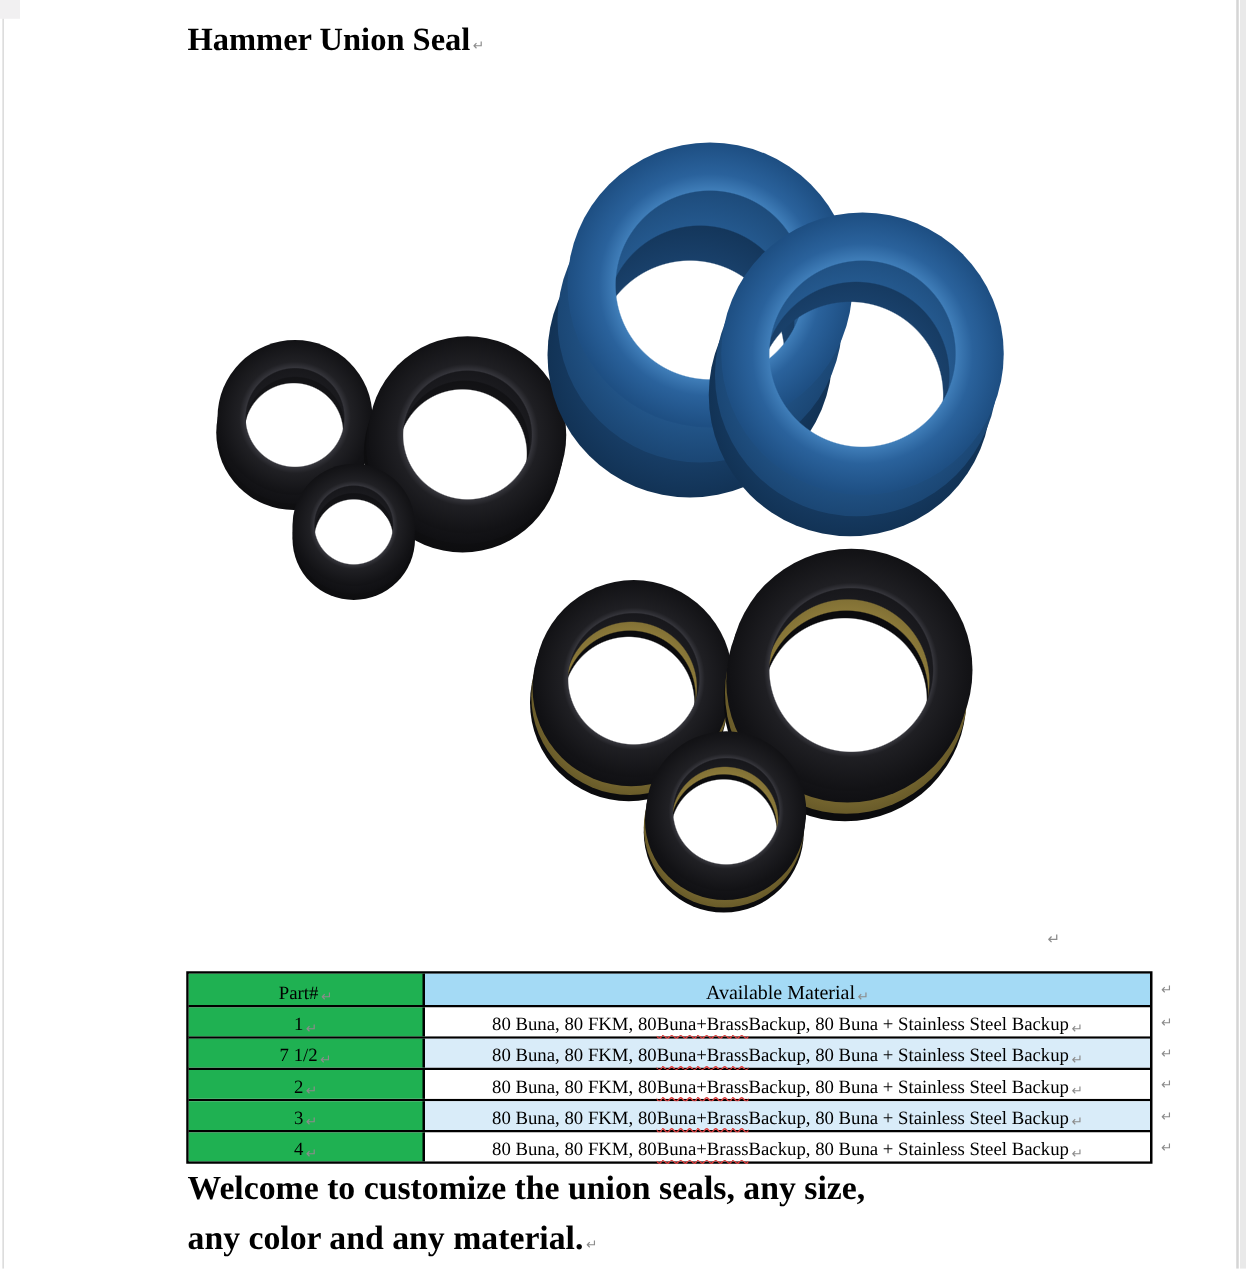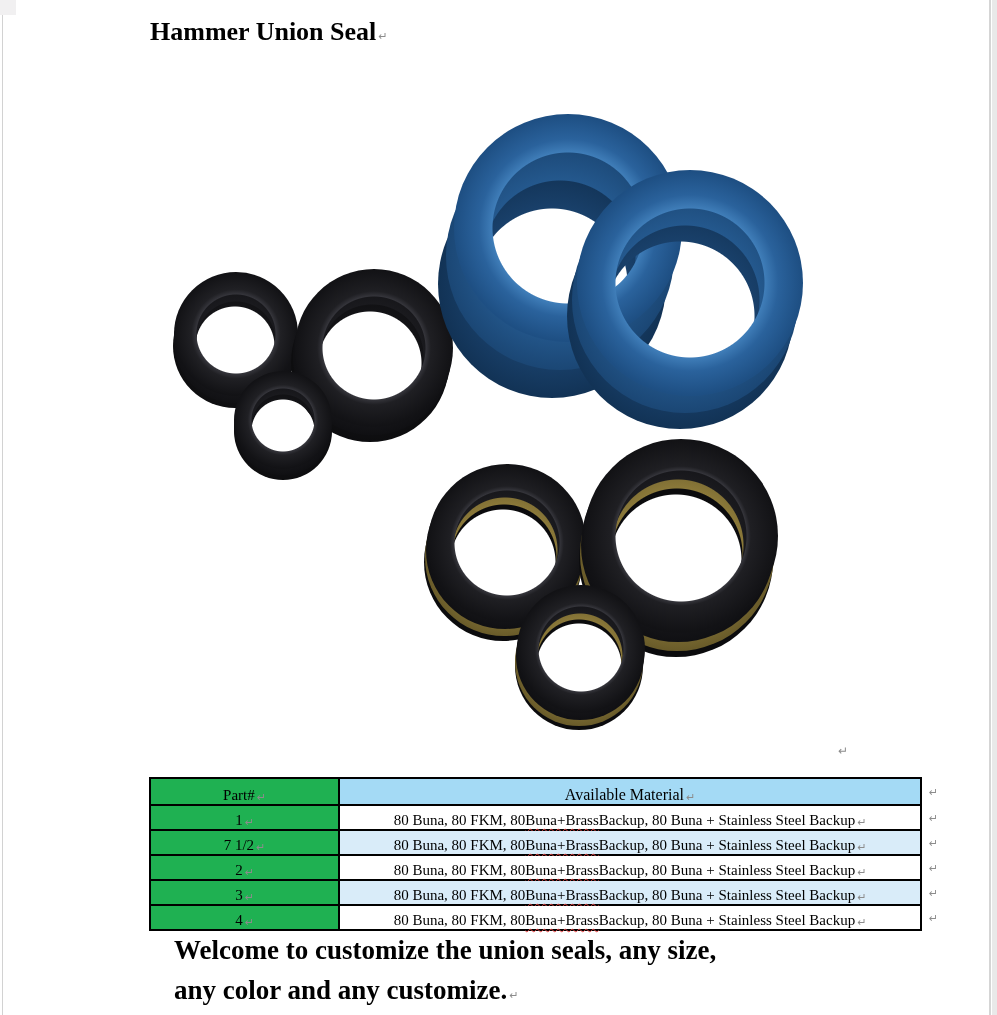--- a/index.html
+++ b/index.html
@@ -10,21 +10,21 @@
   
   .corner-block{position:absolute;left:0;top:0;width:16px;height:15px;background:#f1f0f1;}
   .left-edge-line{position:absolute;left:2px;top:15px;bottom:0;width:1px;background:#d2d2d2;}
   .right-edge-line{position:absolute;right:6px;top:0;bottom:0;width:2px;background:#d5d5d5;}
   .right-edge-strip{position:absolute;right:0;top:0;bottom:0;width:5px;background:#e9e9e9;}
 
   
   .doc-title{position:absolute;left:150px;top:17px;font-size:26px;font-weight:bold;letter-spacing:0;}
   .mark{color:var(--mark-gray,#8c8c8c);font-weight:normal;font-size:11px;margin-left:2px;vertical-align:baseline;}
   .stray-mark{position:absolute;left:838px;top:744px;font-size:12px;color:var(--mark-gray,#8c8c8c);}
-  .doc-footer{position:absolute;left:150px;top:930px;font-size:27px;font-weight:bold;line-height:40px;margin-left:24px;}
+  .doc-footer{position:absolute;left:150px;top:930px;font-size:27px;font-weight:bold;line-height:40px;}
 
   
   .donut{position:absolute;border-radius:50%;}
 
   
   .union-table{position:absolute;left:149px;top:777px;width:769px;border:2px solid #000;font-size:15px;}
   .t-row{display:flex;height:23px;border-bottom:2px solid #000;position:relative;}
   .t-row.t-header{height:25px;}
   .t-row:last-child{border-bottom:none;}
   .cell{display:flex;align-items:flex-end;justify-content:center;white-space:nowrap;}
@@ -173,16 +173,16 @@
           <span class="sp">Buna+Brass</span>
           <span> Backup, 80 Buna + Stainless Steel Backup</span>
           <span class="mark">↵</span>
         </div>
       <span class="row-mark">↵</span>
     </div>
   </div>
 
   <div class="doc-footer">
     <div><span>Welcome to customize the union seals, any size,</span></div>
-    <div><span>any color and any customize.</span><span class="mark">↵</span></div>
+    <div><span>any color and any material.</span><span class="mark">↵</span></div>
   </div>
 
 </div>
 
 </body></html>

